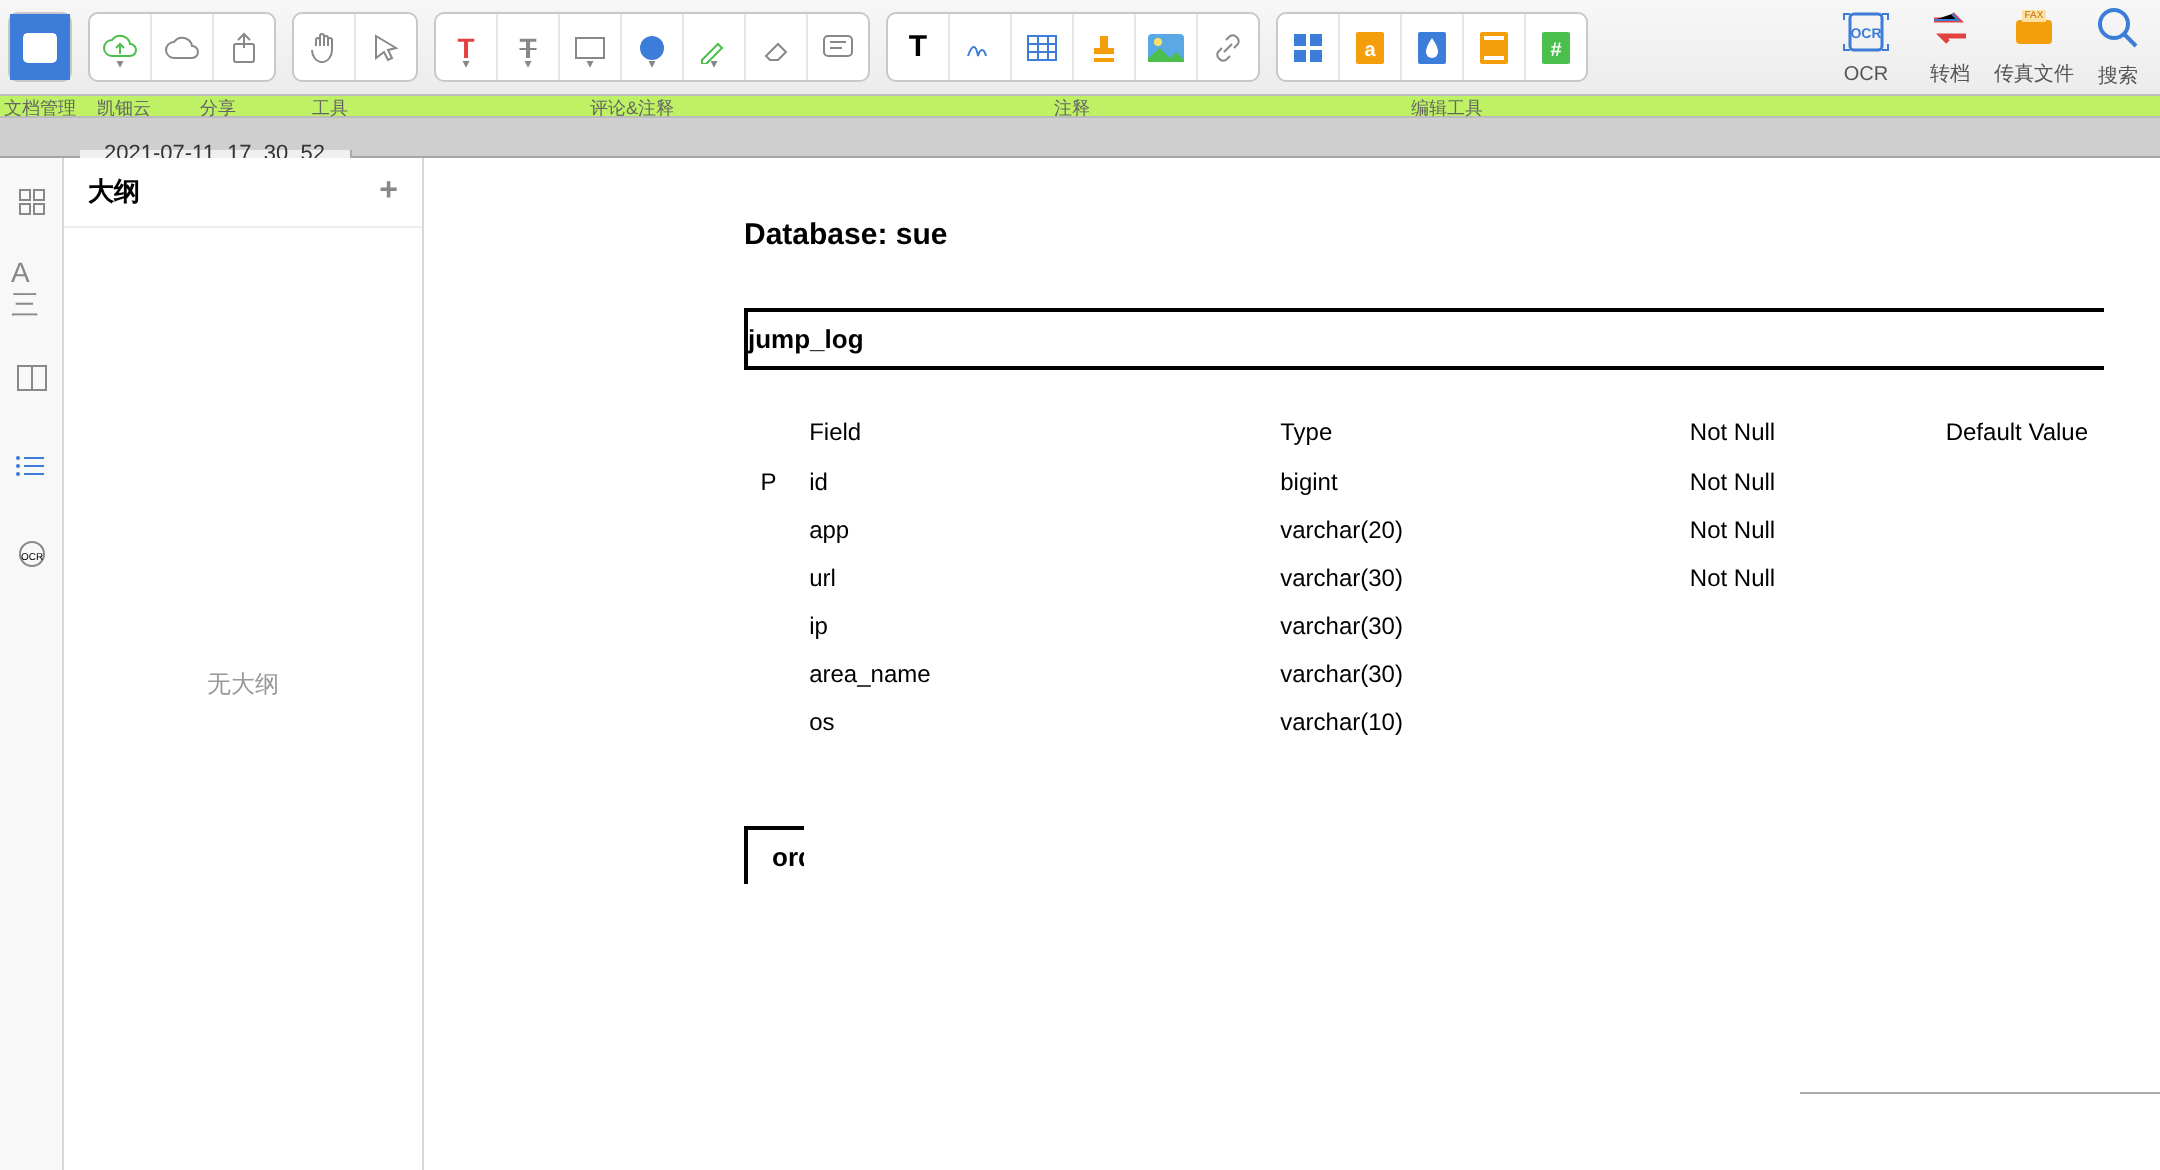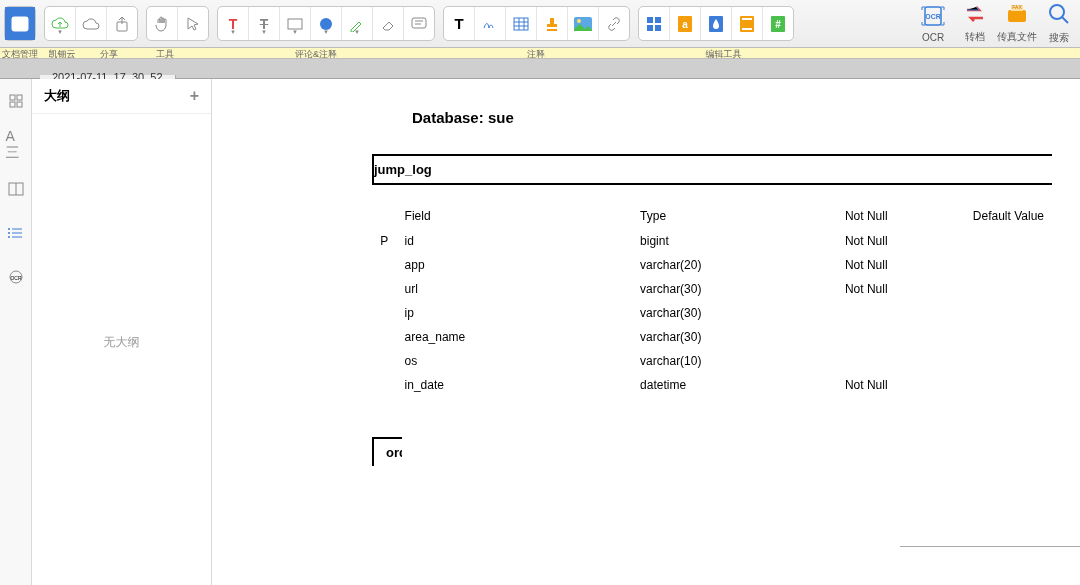--- a/index.html
+++ b/index.html
@@ -12,38 +12,38 @@
     .toolbar-btn.active { background: #3b7dd8; }
     .toolbar-btn.active svg { color: #fff; }
     .tbi { width: 18px; height: 18px; display: flex; align-items: center; justify-content: center; }
     .tbi svg { display: block; }
     .dd-caret { font-size: 7px; color: #888; position: absolute; bottom: 4px; left: 50%; transform: translateX(-50%); }
     
     .big-actions { display: flex; align-items: stretch; margin-left: auto; }
     .big-btn { display: flex; flex-direction: column; align-items: center; justify-content: center; width: 42px; cursor: pointer; }
     .big-btn .lbl { font-size: 10px; color: #555; margin-top: 2px; }
     
-    .grp-labels { display: flex; height: 11px; background: #fef9c3; border-bottom: 1px solid #bcbcbc; font-size: 9px; color: #666; }
+    .grp-labels { display: flex; height: 11px; background: #bef264; border-bottom: 1px solid #bcbcbc; font-size: 9px; color: #666; }
     .grp-labels span { text-align: center; }
     
     .tabstrip { height: 20px; background: #cfcfcf; display: flex; border-bottom: 1px solid #a5a5a5; }
     .file-tab { background: #f0f0f0; border-right: 1px solid #aaa; padding: 2px 12px; font-size: 11px; color: #333; display: flex; align-items: center; margin-top: 16px; }
     
     .workspace { display: flex; height: calc(585px - 48px - 20px); }
     
     .iconrail { width: 32px; background: #f8f8f8; border-right: 1px solid #d8d8d8; display: flex; flex-direction: column; align-items: center; padding-top: 12px; gap: 24px; }
     .rail-btn { width: 20px; height: 20px; display: flex; align-items: center; justify-content: center; cursor: pointer; color: #888; }
     
     .sidepanel { width: 180px; background: #fff; border-right: 1px solid #d8d8d8; }
     .sidepanel-hd { display: flex; justify-content: space-between; align-items: center; padding: 8px 12px; border-bottom: 1px solid #eee; font-weight: 600; font-size: 13px; }
     .sidepanel-add { color: #888; cursor: pointer; font-size: 16px; }
     .sidepanel-empty { text-align: center; color: #999; font-size: 12px; margin-top: 220px; }
     
     .docarea { flex: 1; background: #fff; overflow: auto; padding: 30px 0 0 160px; position: relative; }
-    .doc-title { font-size: 15px; font-weight: bold; margin-bottom: 28px; margin-left: 40px; }
+    .doc-title { font-size: 15px; font-weight: bold; margin-bottom: 28px; }
     .tbl-name { border: 2px solid #000; border-right: none; padding: 6px 0; font-weight: bold; font-size: 13px; margin-bottom: 18px; width: 680px; }
     
     table.schema { border-collapse: collapse; width: 680px; font-size: 12px; }
     table.schema th { text-align: left; padding: 6px 8px; font-weight: normal; font-size: 12px; }
     table.schema td { padding: 5px 8px; font-size: 12px; }
     .pk-col { width: 24px; text-align: center !important; font-weight: normal; }
     .fld-col { width: 230px; }
     .typ-col { width: 200px; }
     .nn-col { width: 90px; }
     .dv-col { width: 120px; text-align: right; }
@@ -412,26 +412,19 @@
             <td class="nn-col"></td>
             <td class="dv-col"></td>
           </tr>
           <tr>
             <td class="pk-col"></td>
             <td class="fld-col">os</td>
             <td class="typ-col">varchar(10)</td>
             <td class="nn-col"></td>
             <td class="dv-col"></td>
           </tr>
-          <tr>
-            <td class="pk-col"></td>
-            <td class="fld-col">in_date</td>
-            <td class="typ-col">datetime</td>
-            <td class="nn-col">Not Null</td>
-            <td class="dv-col"></td>
-          </tr>
         </tbody>
     </table>
 
     <div class="next-tbl">ord</div>
     <div class="hline-right"></div>
   </div>
 </div>
 
 </body></html>

